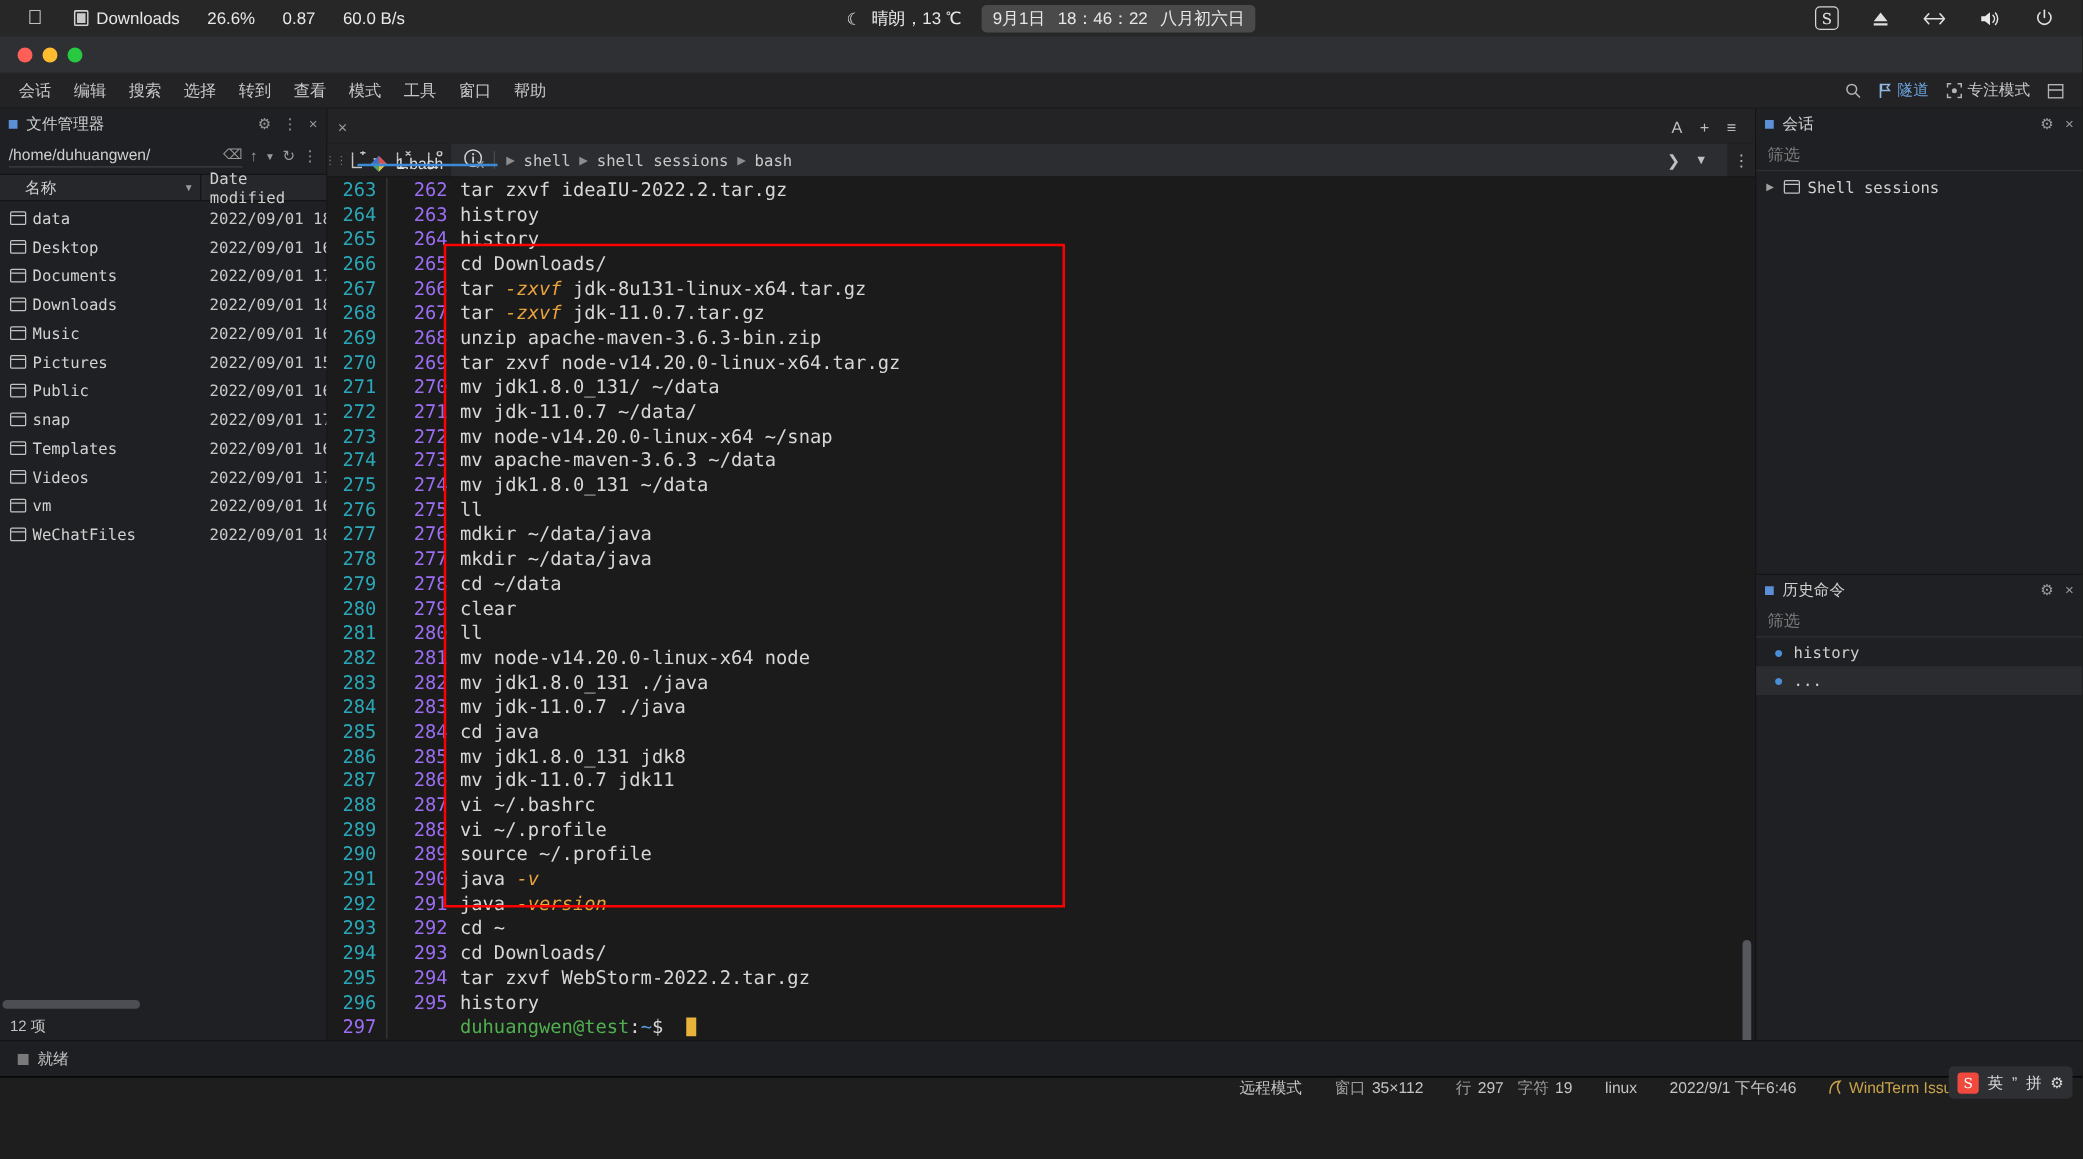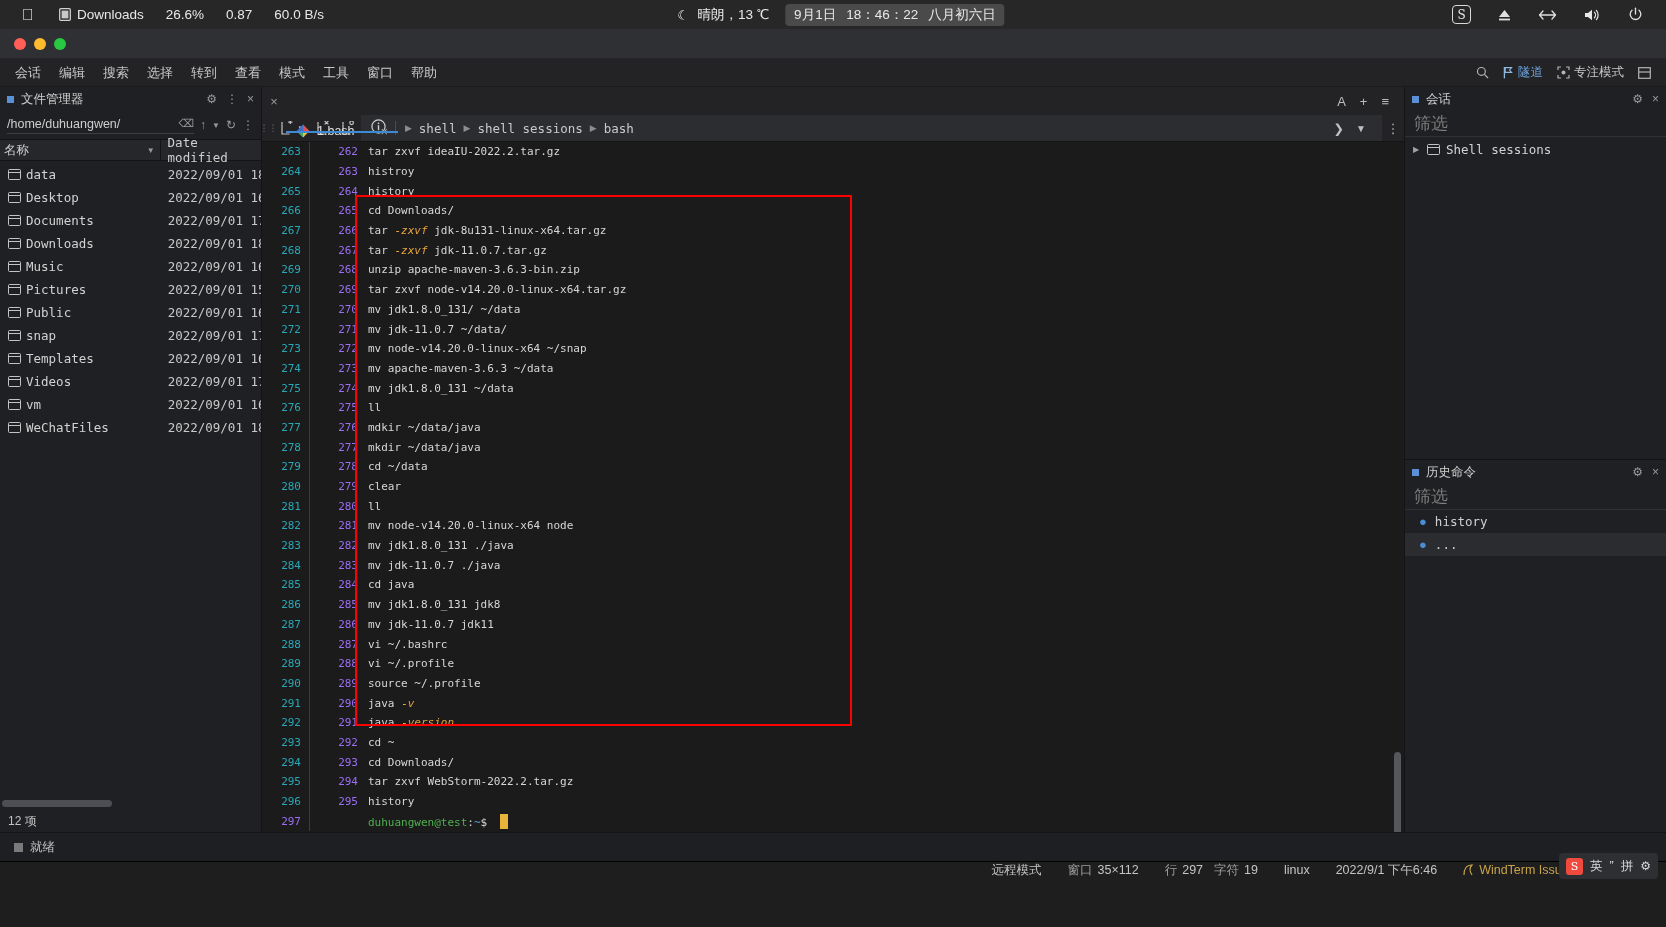--- a/index.html
+++ b/index.html
@@ -89,21 +89,21 @@
   #pathrow .pathtxt {
     flex:1; border-bottom:1px solid #3d3f44; padding-bottom:2px;
     display:flex; align-items:center;
   }
   #pathrow .pico { color:#9a9a9a; font-size:12px; }
   #colhead {
     height:22px; display:flex; align-items:center;
     font-size:12.5px; color:#cfcfcf;
     background:#26272b; border-top:1px solid #141416; border-bottom:1px solid #141416;
   }
-  #colhead .c1 { width:168px; padding-left:4px; display:flex; align-items:center; border-right:1px solid #141416; height:100%;}
+  #colhead .c1 { width:168px; padding-left:20px; display:flex; align-items:center; border-right:1px solid #141416; height:100%;}
   #colhead .c1 .caret { margin-left:auto; margin-right:5px; font-size:8px; color:#9a9a9a; }
   #colhead .c2 { padding-left:7px; }
   #filelist { flex:1; overflow:hidden; padding-top:2px; }
   .frow { height:23px; display:flex; align-items:center; font-size:12.5px; color:#d2d2d2; }
   .frow .fn { width:168px; display:flex; align-items:center; gap:5px; padding-left:8px; overflow:hidden; white-space:nowrap;}
   .frow .fd { padding-left:7px; color:#c9c9c9; white-space:nowrap; overflow:hidden; }
   .folder-ic { width:13px; height:11px; flex:none; position:relative; }
   .folder-ic:before {
     content:""; position:absolute; inset:0;
     border:1.2px solid #c3c3c3; border-radius:1.5px;
@@ -143,21 +143,21 @@
   #crumbbar {
     flex:1; height:100%; background:#2c2d31; display:flex; align-items:center;
     gap:7px; padding:0 10px; font-size:12.5px; color:#c9c9c9; min-width:0;
   }
   #crumbbar .sep { color:#8d8d8d; font-size:9px; }
   #crumbbar .divider { width:1px; height:14px; background:#4a4b50; margin:0 2px; }
   #crumbbar .crumbR { margin-left:auto; display:flex; align-items:center; gap:0; }
   #crumbbar .crumbR span { padding:0 6px; color:#c0c0c0; }
   #toolbar .dots { width:22px; text-align:center; color:#b5b5b5; font-size:13px; }
 
-  #term { flex:1; position:relative; background:#1b1b1b; overflow:hidden; font-size:11px; }
+  #term { flex:1; position:relative; background:#1b1b1b; overflow:hidden; font-size:15px; }
   #termscroll { position:absolute; inset:0; }
   .tline { height:19.7px; display:flex; align-items:center; white-space:pre; }
   .gut1 { width:47px; text-align:right; color:#2aa8b8; padding-right:8px; flex:none; }
   .gutbar { width:1px; background:#3a3b3e; align-self:stretch; flex:none; margin-right:0; }
   .gut2 { width:58px; text-align:right; color:#9b6ef3; padding-right:10px; flex:none; }
   .cmd { color:#d7d7d7; }
   .cmd .opt { color:#e8a33d; font-style:italic; }
   .prompt-user { color:#4fb04f; }
   .prompt-path { color:#5b9ad8; }
   .cursor { display:inline-block; width:8px; height:15px; background:#e8b33a; vertical-align:-3px; }
@@ -165,21 +165,21 @@
     position:absolute; border:2.5px solid #ff0000; pointer-events:none;
     left:93px; top:53px; width:497px; height:531px;
   }
   #vscroll { position:absolute; right:3px; top:610px; width:7px; height:92px;
              background:#55575c; border-radius:4px; }
 
   
   #right { width:262px; background:#1f2023; display:flex; flex-direction:column;
            border-left:1px solid #141416; }
   .rfilter { height:26px; display:flex; align-items:center; padding:0 9px;
-             font-size:17px; color:#7d7d7d; border-bottom:1px solid #303135; }
+             font-size:13px; color:#7d7d7d; border-bottom:1px solid #303135; }
   .rtreerow { height:24px; display:flex; align-items:center; gap:6px; padding:0 8px;
               font-size:12.5px; color:#d2d2d2; }
   .rtreerow .arrow { font-size:8px; color:#a0a0a0; width:8px; }
   #sessionsPane { height:373px; border-bottom:1px solid #141416; display:flex; flex-direction:column; }
   #historyPane { flex:1; display:flex; flex-direction:column; }
   .hrow { height:23px; display:flex; align-items:center; gap:8px; padding:0 14px;
           font-size:12.5px; color:#cfcfcf; }
   .hrow .bullet { color:#4a8fd6; font-size:13px; }
   .hrow.sel { background:#2b2c30; }
   #imebar {

